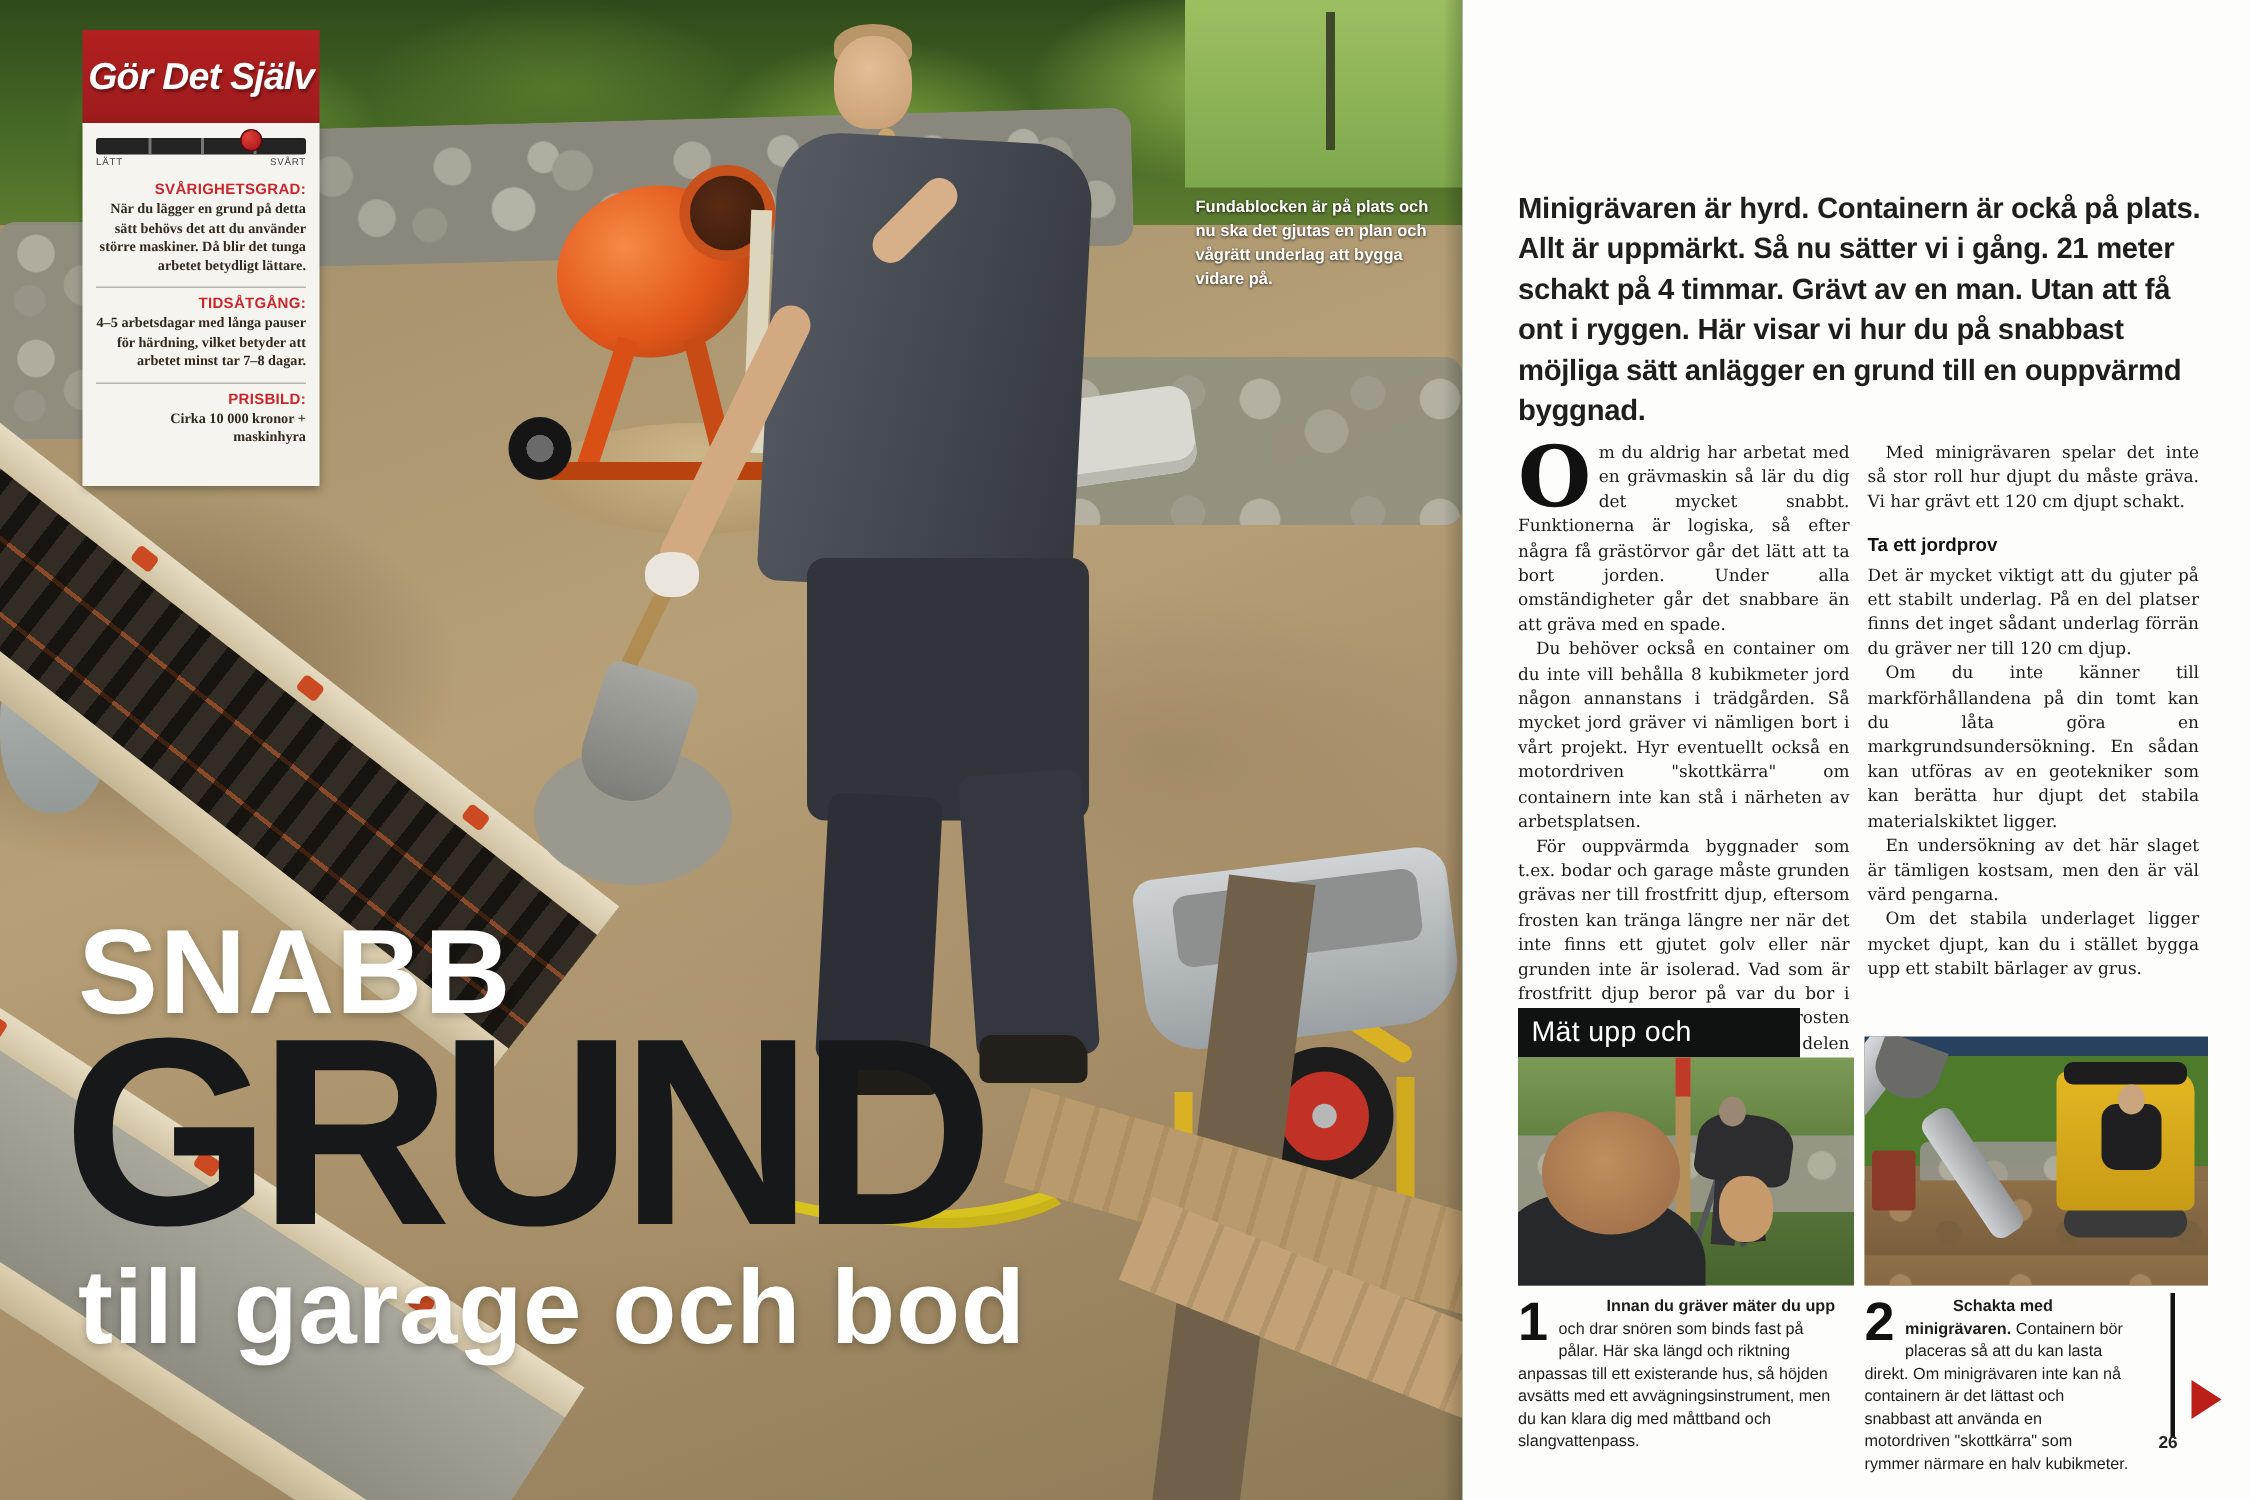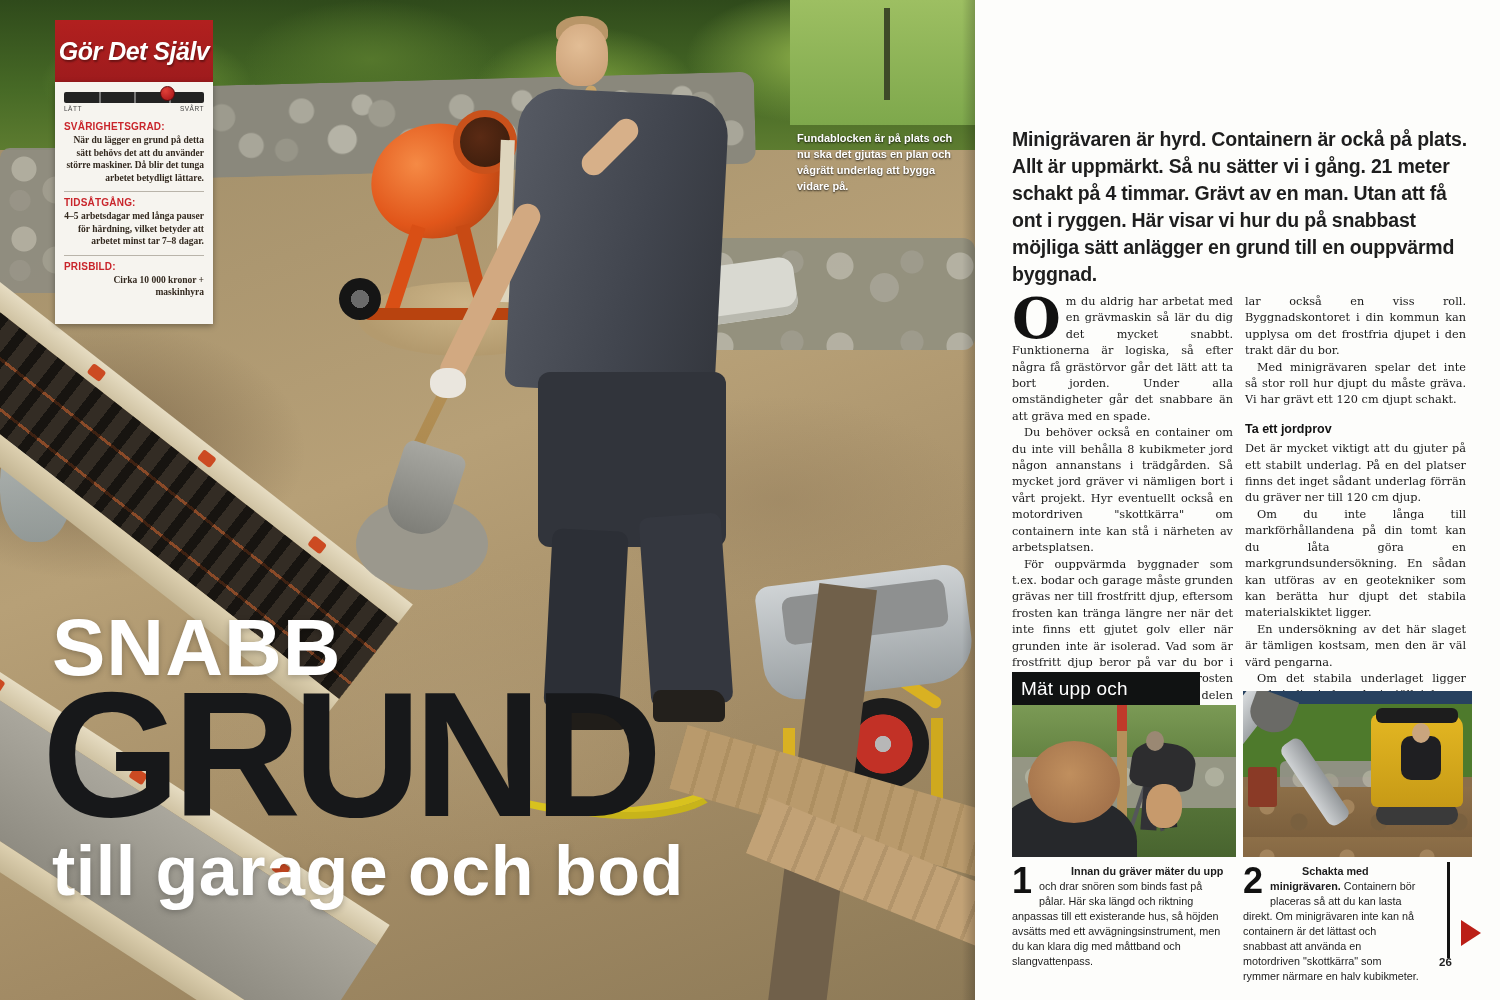--- a/index.html
+++ b/index.html
@@ -131,21 +131,21 @@
     text-shadow:1px 2px 2px rgba(0,0,0,.35);}
   .info-panel{left:55px;top:82px;width:158px;height:242px;background:#f6f4ef;padding:8px 9px;box-sizing:border-box;
     box-shadow:0 2px 6px rgba(0,0,0,.35);}
   .slider{position:relative;height:26px;}
   .slider-bar{position:absolute;left:0;top:2px;width:140px;height:11px;background:#232323;border-radius:2px;}
   .slider-notch{position:absolute;top:2px;width:2px;height:11px;background:#777;}
   .slider-dot{position:absolute;left:96px;top:-4px;width:13px;height:13px;border-radius:50%;
     background:radial-gradient(circle at 35% 30%,#e04038,#a31116);border:1px solid #5c0a0c;}
   .slider-labels{position:absolute;top:15px;left:0;width:140px;display:flex;justify-content:space-between;
     font-size:6.5px;color:#444;letter-spacing:.5px;}
-  .info-h{color:#c9252b;font-weight:bold;font-size:10px;letter-spacing:.2px;margin:5px 0 2px;}
+  .info-h{color:#c9252b;font-weight:bold;font-size:10px;letter-spacing:.2px;margin:5px 0 2px;text-align:right;}
   .info-b{font-family:"Liberation Serif",serif;font-weight:bold;font-size:9.5px;line-height:12.5px;color:#33291f;text-align:right;}
   .info-panel hr{border:none;border-top:1px solid #b9b4aa;margin:7px 0 0;}
 
   .photo-cap{left:797px;top:130px;width:168px;color:#fff;font-weight:bold;font-size:11px;line-height:16px;
     text-shadow:0 1px 2px rgba(0,0,0,.8);}
 
   .h1a{left:52px;top:608px;font-size:80px;font-weight:bold;color:#fff;line-height:1;letter-spacing:1px;
     text-shadow:0 2px 6px rgba(0,0,0,.25);}
   .h1b{left:42px;top:666px;font-size:178px;font-weight:bold;color:#17181a;line-height:1;letter-spacing:-8px;}
   .h1c{left:52px;top:836px;font-size:70px;font-weight:bold;color:#fff;line-height:1;letter-spacing:.5px;
@@ -337,25 +337,24 @@
   <div class="abs right-page">
     <div class="abs intro">Minigrävaren är hyrd. Containern är ockå på plats. Allt är uppmärkt. Så nu sätter vi i gång. 21 meter schakt på 4 timmar. Grävt av en man. Utan att få ont i ryggen. Här visar vi hur du på snabbast möjliga sätt anlägger en grund till en ouppvärmd byggnad.</div>
 
     <div class="abs col col1">
       <p><span class="dropcap">O</span><span>m du aldrig har arbetat med en grävmaskin så lär du dig det mycket snabbt. Funktionerna är logiska, så efter några få grästörvor går det lätt att ta bort jorden. Under alla omständigheter går det snabbare än att gräva med en spade.</span></p>
       <p class="ind">Du behöver också en container om du inte vill behålla 8 kubikmeter jord någon annanstans i trädgården. Så mycket jord gräver vi nämligen bort i vårt projekt. Hyr eventuellt också en motordriven "skottkärra" om containern inte kan stå i närheten av arbetsplatsen.</p>
       <p class="ind">För ouppvärmda byggnader som t.ex. bodar och garage måste grunden grävas ner till frostfritt djup, eftersom frosten kan tränga längre ner när det inte finns ett gjutet golv eller när grunden inte är isolerad. Vad som är frostfritt djup beror på var du bor i landet. I norra Sverige går frosten betydligt längre ner än i södra delen av landet. Markförhållandena spe-</p>
     </div>
 
     <div class="abs col col2">
-      <p>lar också en viss roll. Byggnadskontoret i din kommun kan upplysa om det frostfria djupet i den trakt där du bor.</p>
       <p class="ind">Med minigrävaren spelar det inte så stor roll hur djupt du måste gräva. Vi har grävt ett 120 cm djupt schakt.</p>
       <div class="subhead">Ta ett jordprov</div>
       <p>Det är mycket viktigt att du gjuter på ett stabilt underlag. På en del platser finns det inget sådant underlag förrän du gräver ner till 120 cm djup.</p>
-      <p class="ind">Om du inte långa till markförhållandena på din tomt kan du låta göra en markgrundsundersökning. En sådan kan utföras av en geotekniker som kan berätta hur djupt det stabila materialskiktet ligger.</p>
+      <p class="ind">Om du inte känner till markförhållandena på din tomt kan du låta göra en markgrundsundersökning. En sådan kan utföras av en geotekniker som kan berätta hur djupt det stabila materialskiktet ligger.</p>
       <p class="ind">En undersökning av det här slaget är tämligen kostsam, men den är väl värd pengarna.</p>
       <p class="ind">Om det stabila underlaget ligger mycket djupt, kan du i stället bygga upp ett stabilt bärlager av grus.</p>
     </div>
 
     <div class="abs steps-bar">Mät upp och schakta</div>
 
     <div class="abs step-photo sp1">
       <div class="abs wall"></div>
       <div class="abs tripod1"></div>
       <div class="abs tripod2"></div>

